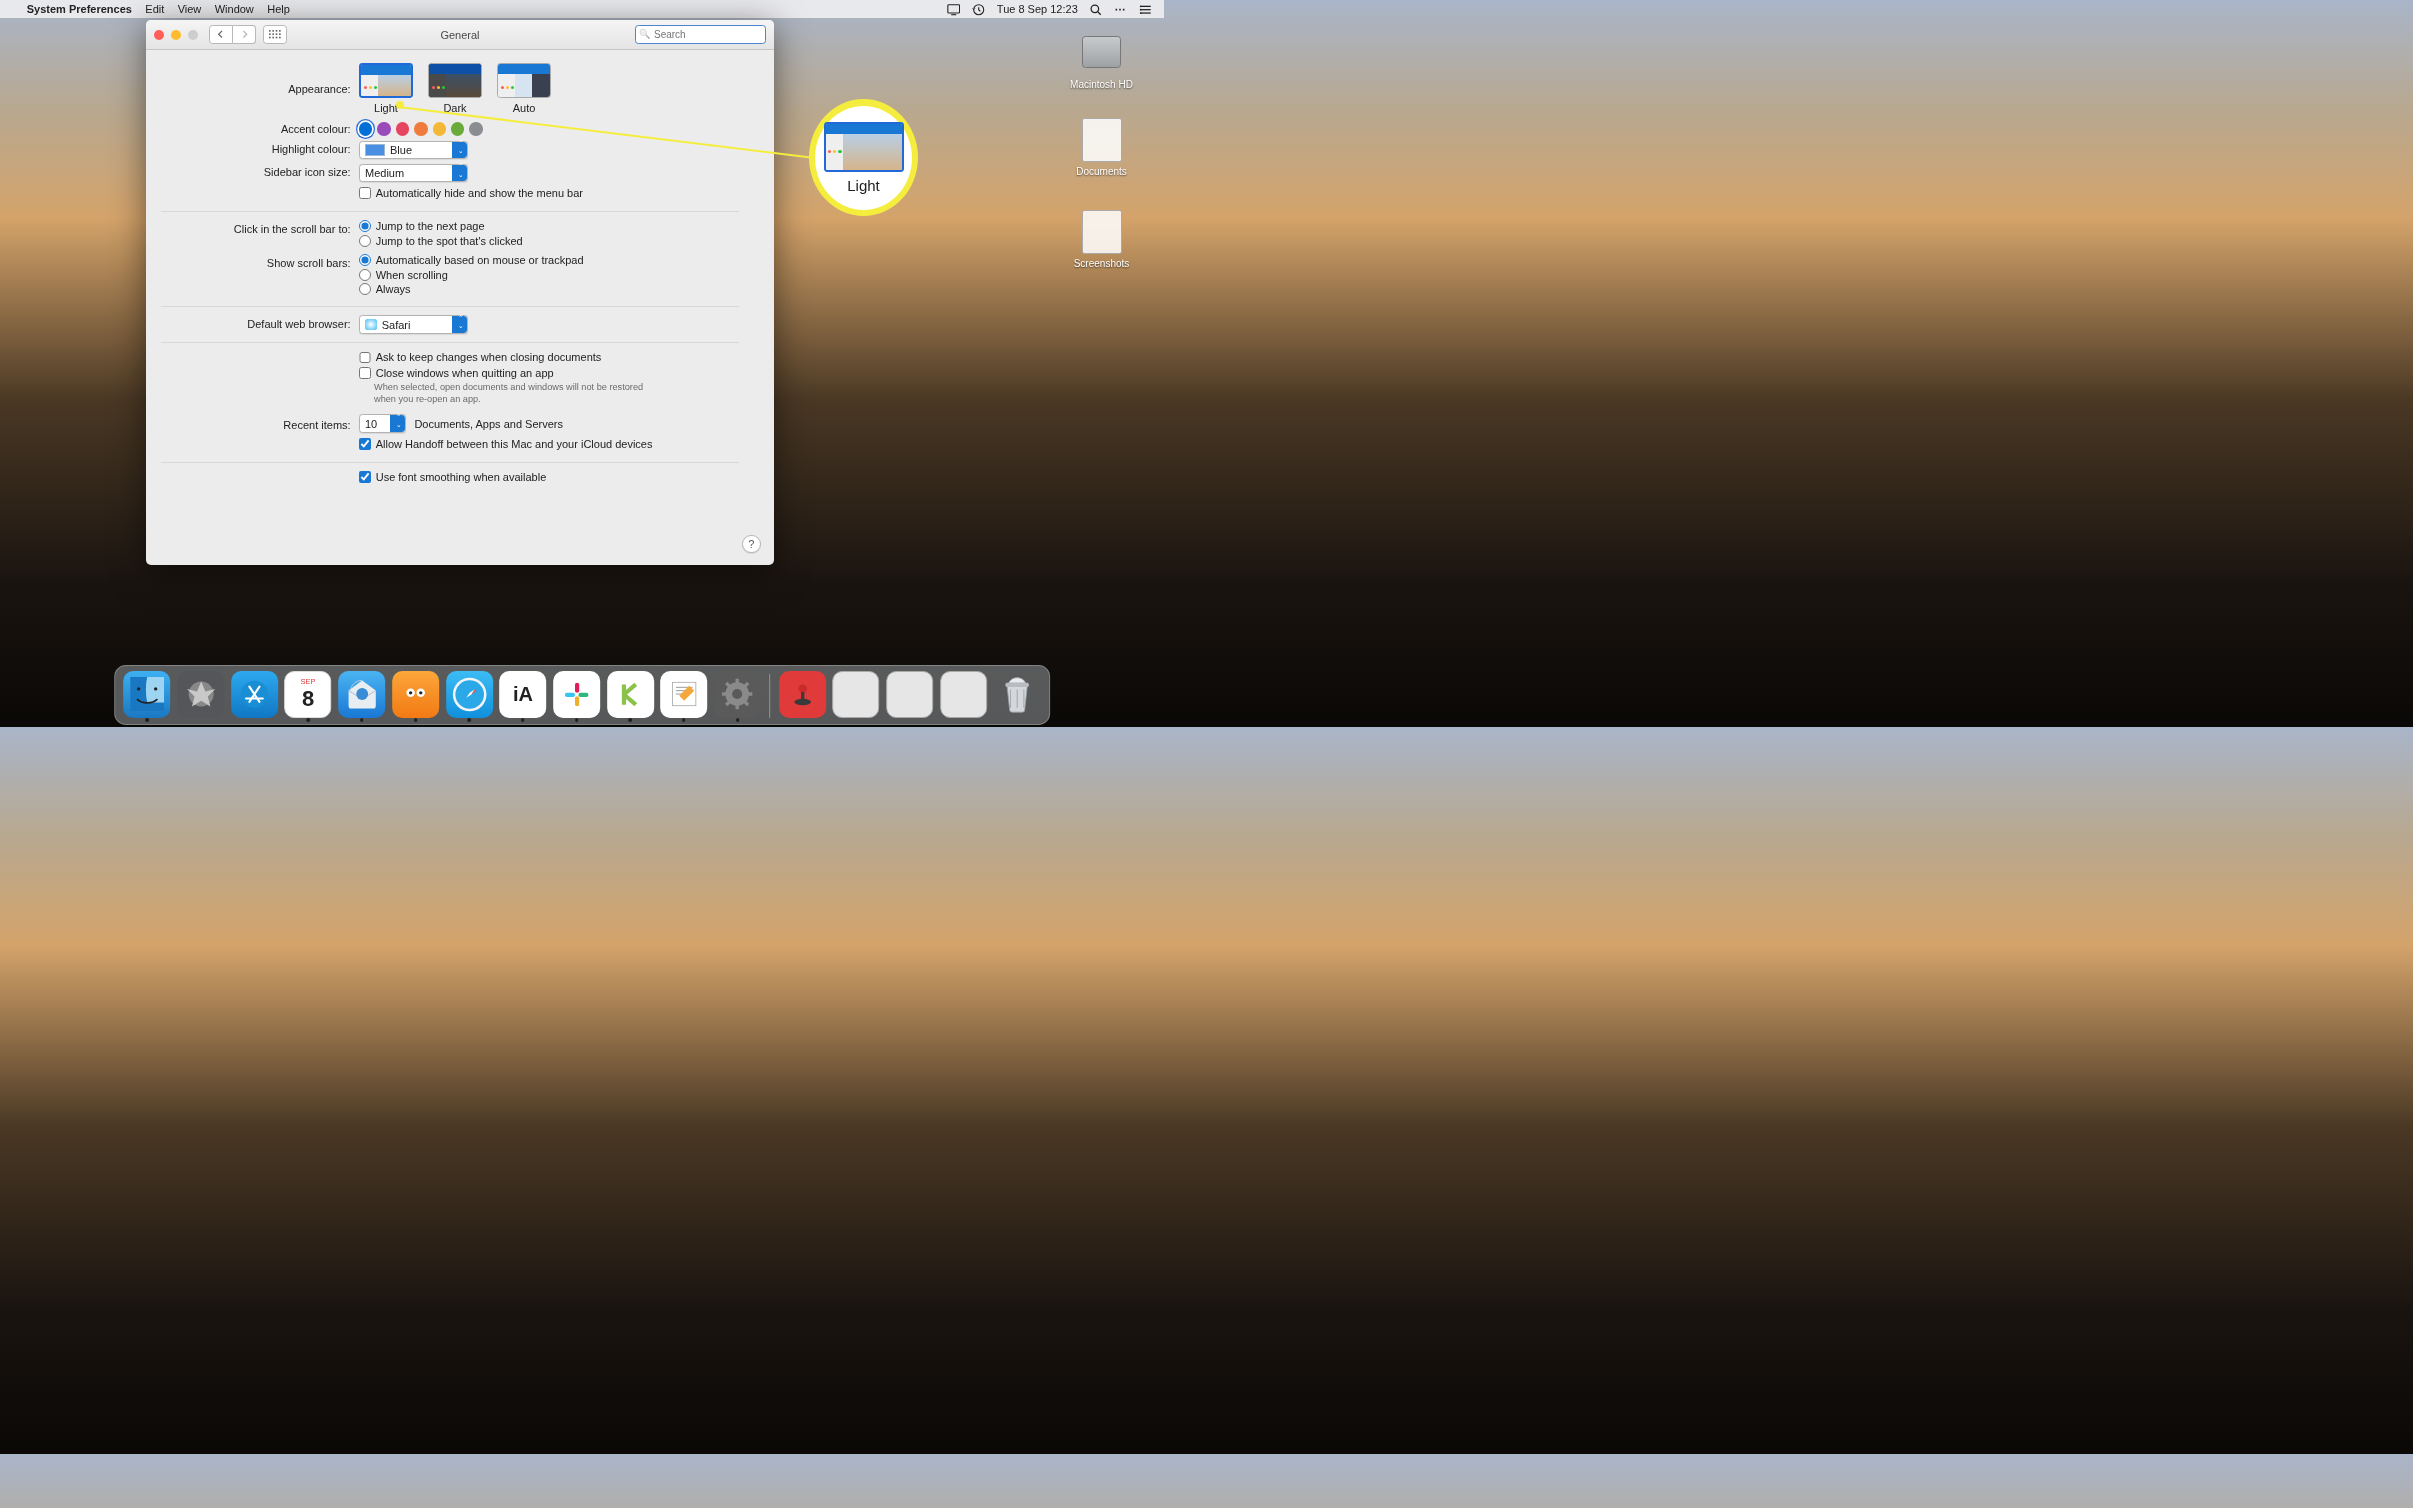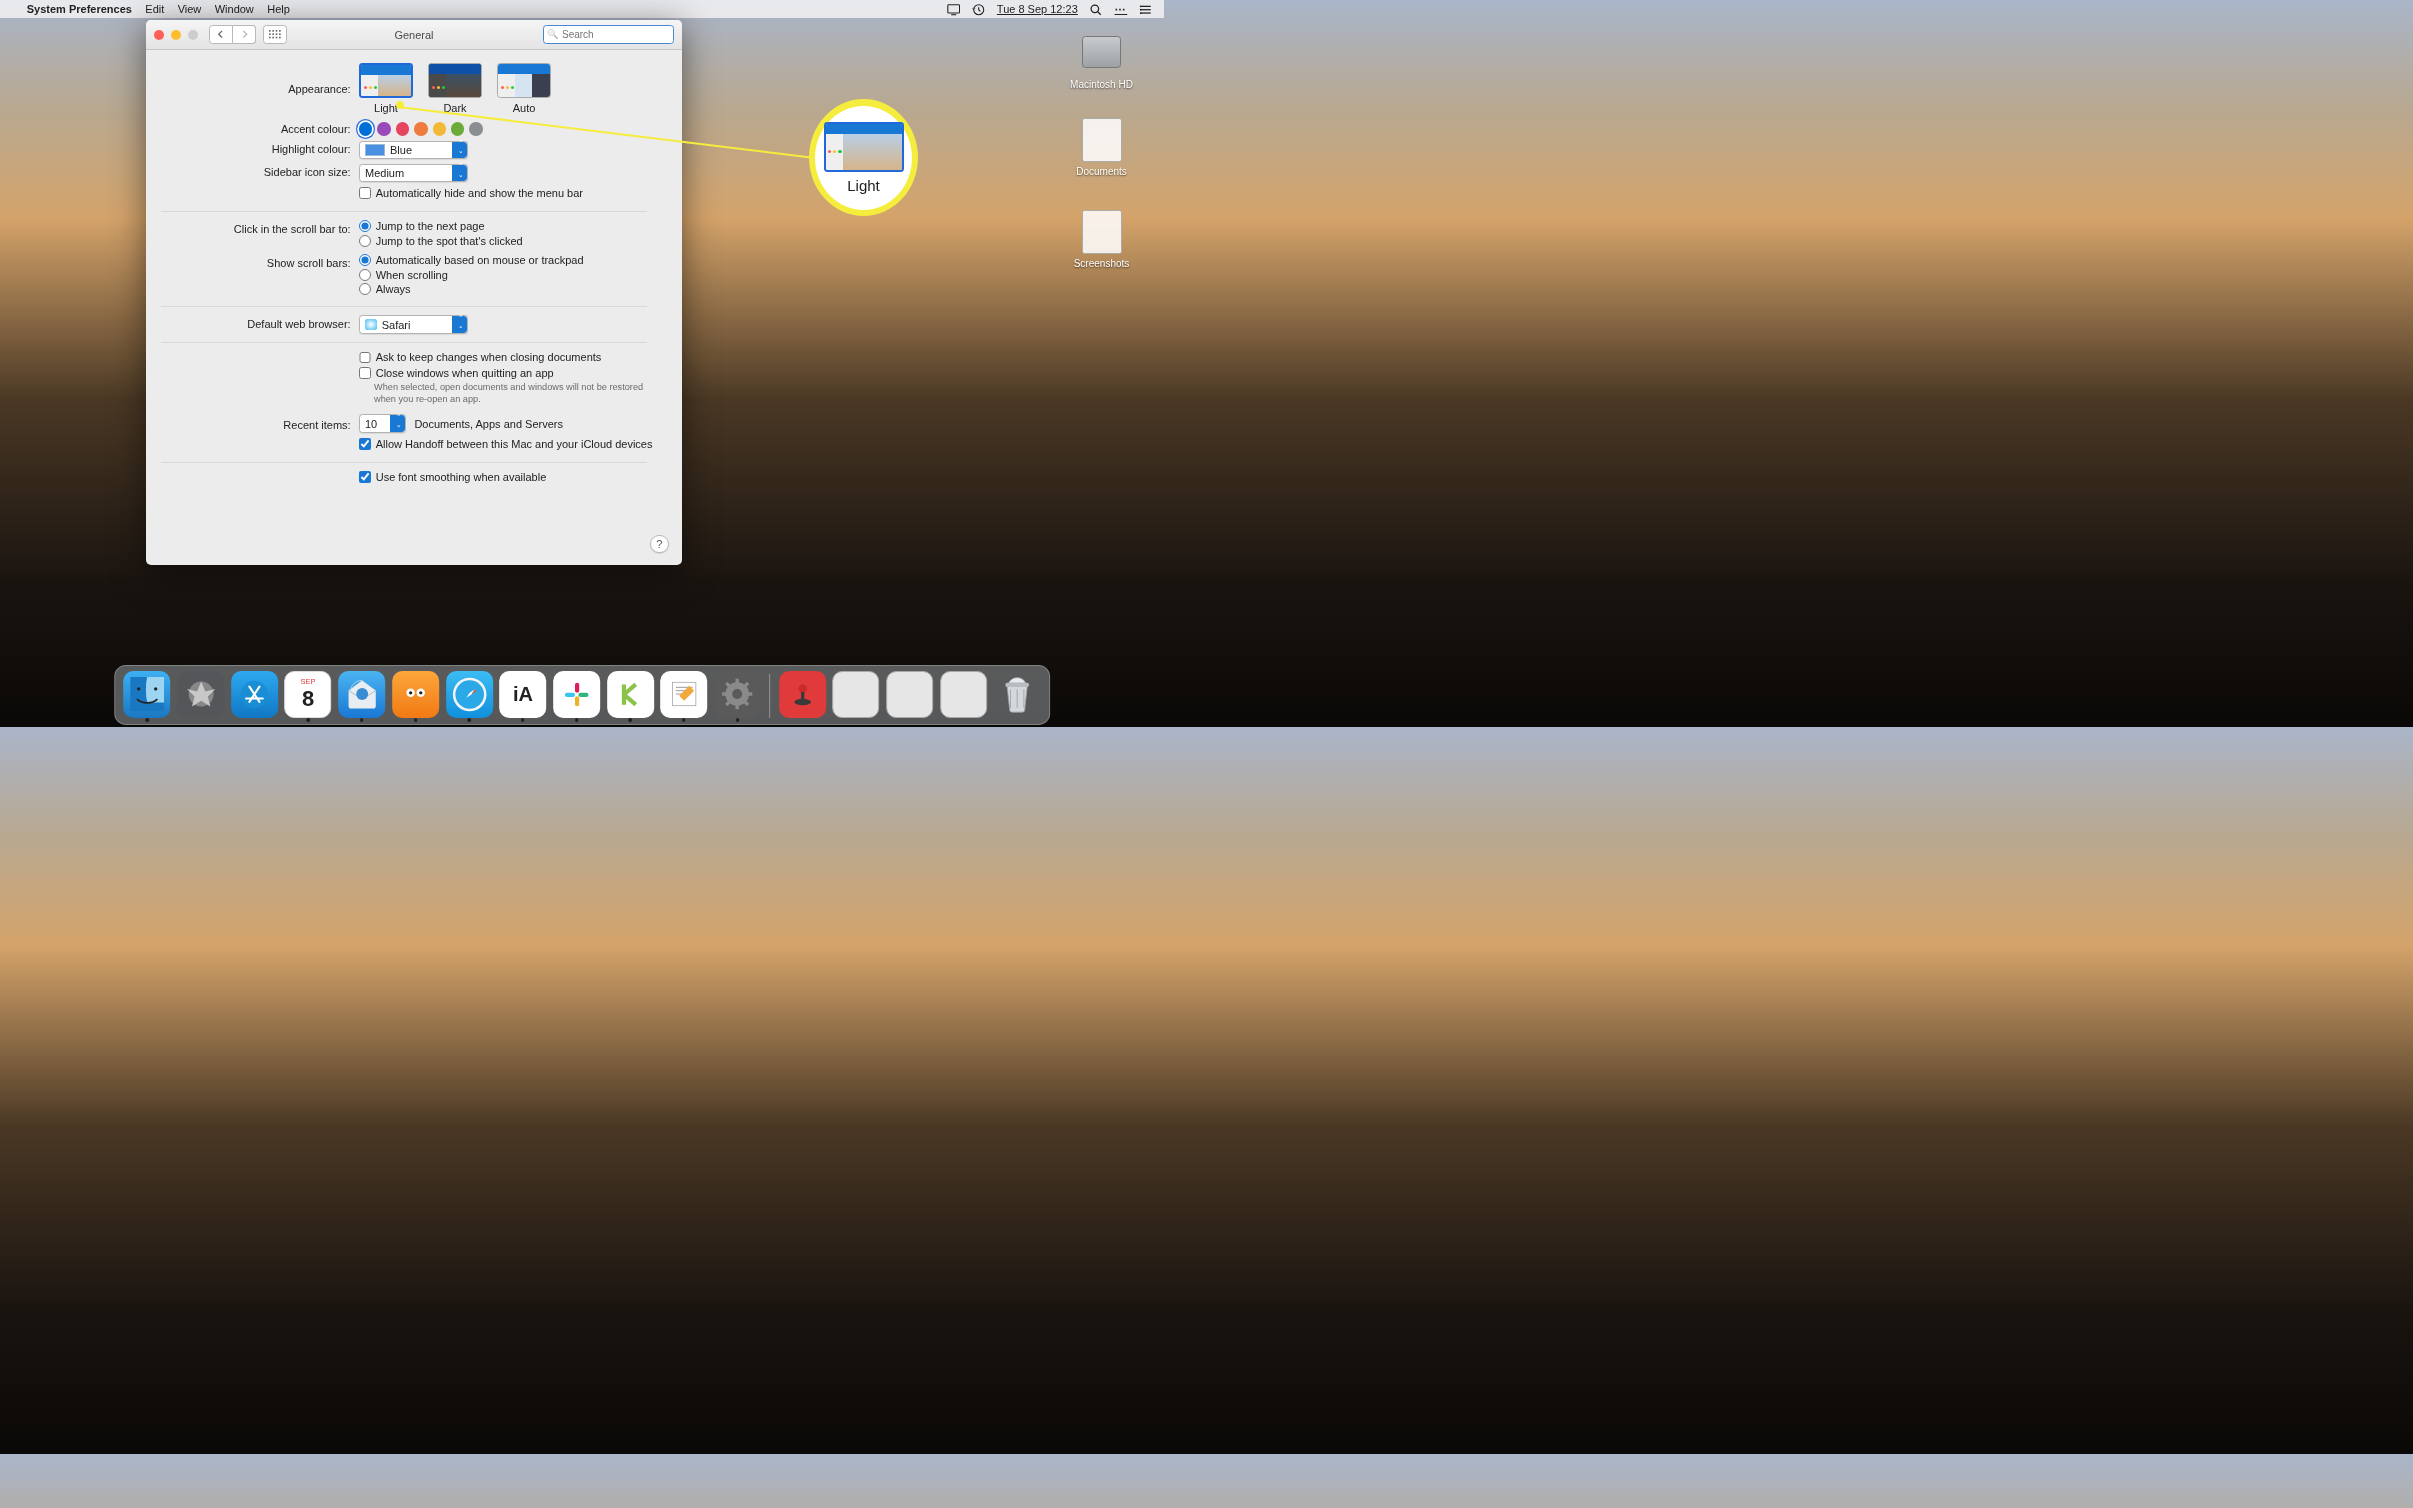--- a/index.html
+++ b/index.html
@@ -9,34 +9,34 @@
   position: relative; overflow: hidden; font-size: 11px; color: #222;
 }
 
 
 .menubar { position:absolute; top:0; left:0; right:0; height:18.4px;
   background: rgba(238,238,240,0.92); display:flex; align-items:center;
   padding: 0 6.7px; font-size:11px; }
 .menubar .left { display:flex; align-items:center; gap:0; }
 .menubar .left span { padding: 0 6.7px; }
 .apple { font-size:12.6px; padding:0 8.4px 0 5px; }
-.menubar .right { margin-left:auto; display:flex; align-items:center; gap:11.7px; padding-right:5px;text-decoration:underline;}
+.menubar .right { margin-left:auto; display:flex; align-items:center; gap:11.7px; padding-right:5px;}
 .menubar .right svg { width:13.4px; height:13.4px; }
 .menubar .bold { font-weight:600; }
 
 
 .desk-icon { position:absolute; width:75px; text-align:center; color:#fff;
   font-size:10px; text-shadow:0 0.8px 1.7px rgba(0,0,0,0.6);}
 .desk-icon .ic { width:47px; height:47px; margin:0 auto 3.4px; border-radius:5px;
   display:flex;align-items:center;justify-content:center; }
 .hd-ic { background:linear-gradient(#c8cbce,#9ea1a4); border:0.8px solid #777; border-radius:3.4px; width:39px; height:32px;}
 .doc-ic,.ss-ic { background:rgba(255,255,255,0.85); width:40px; height:44px; border-radius:2.5px; border:0.8px solid #aaa;}
 
 
-.window { position:absolute; left:146px; top:20px; width:536px; height:545px;
+.window { position:absolute; left:146px; top:20px; width:628px; height:545px;
   background:#ececec; border-radius:5px; box-shadow:0 6.7px 34px rgba(0,0,0,0.5); overflow:hidden;}
 .titlebar{ height:30px; background:linear-gradient(#f5f5f5,#e4e4e4);
   border-bottom:0.8px solid #c6c6c6; display:flex; align-items:center; padding:0 8.4px; position:relative;}
 .traffic{display:flex;gap:6.7px;}
 .traffic span{width:10px;height:10px;border-radius:50%;}
 .tr-close{background:#ff5f57;}
 .tr-min{background:#ffbd2e;}
 .tr-max{background:#cdcdcd;}
 .navseg{margin-left:11.7px;display:flex;}
 .navbtn{width:23.5px;height:18.4px;background:#fff;border:0.8px solid #b8b8b8;display:flex;align-items:center;justify-content:center;}

